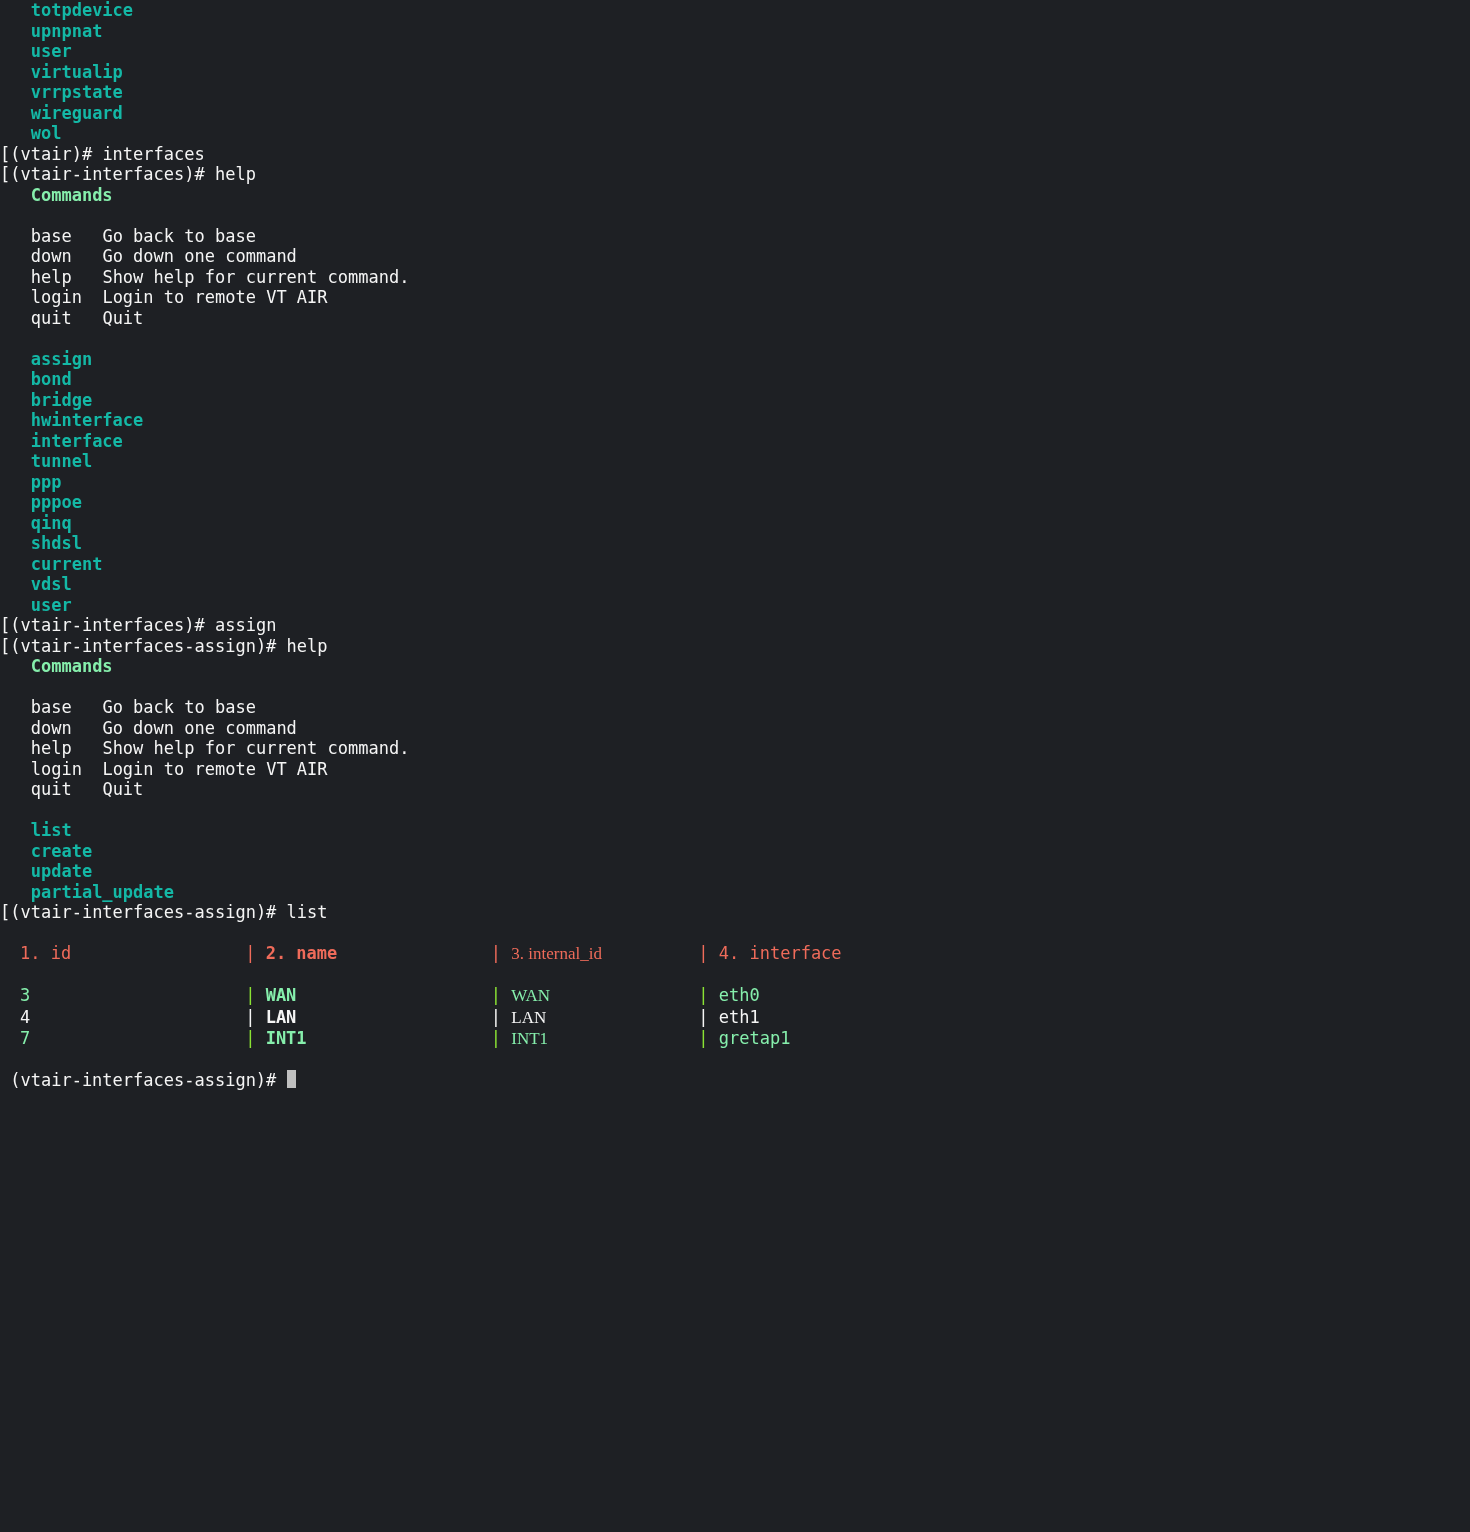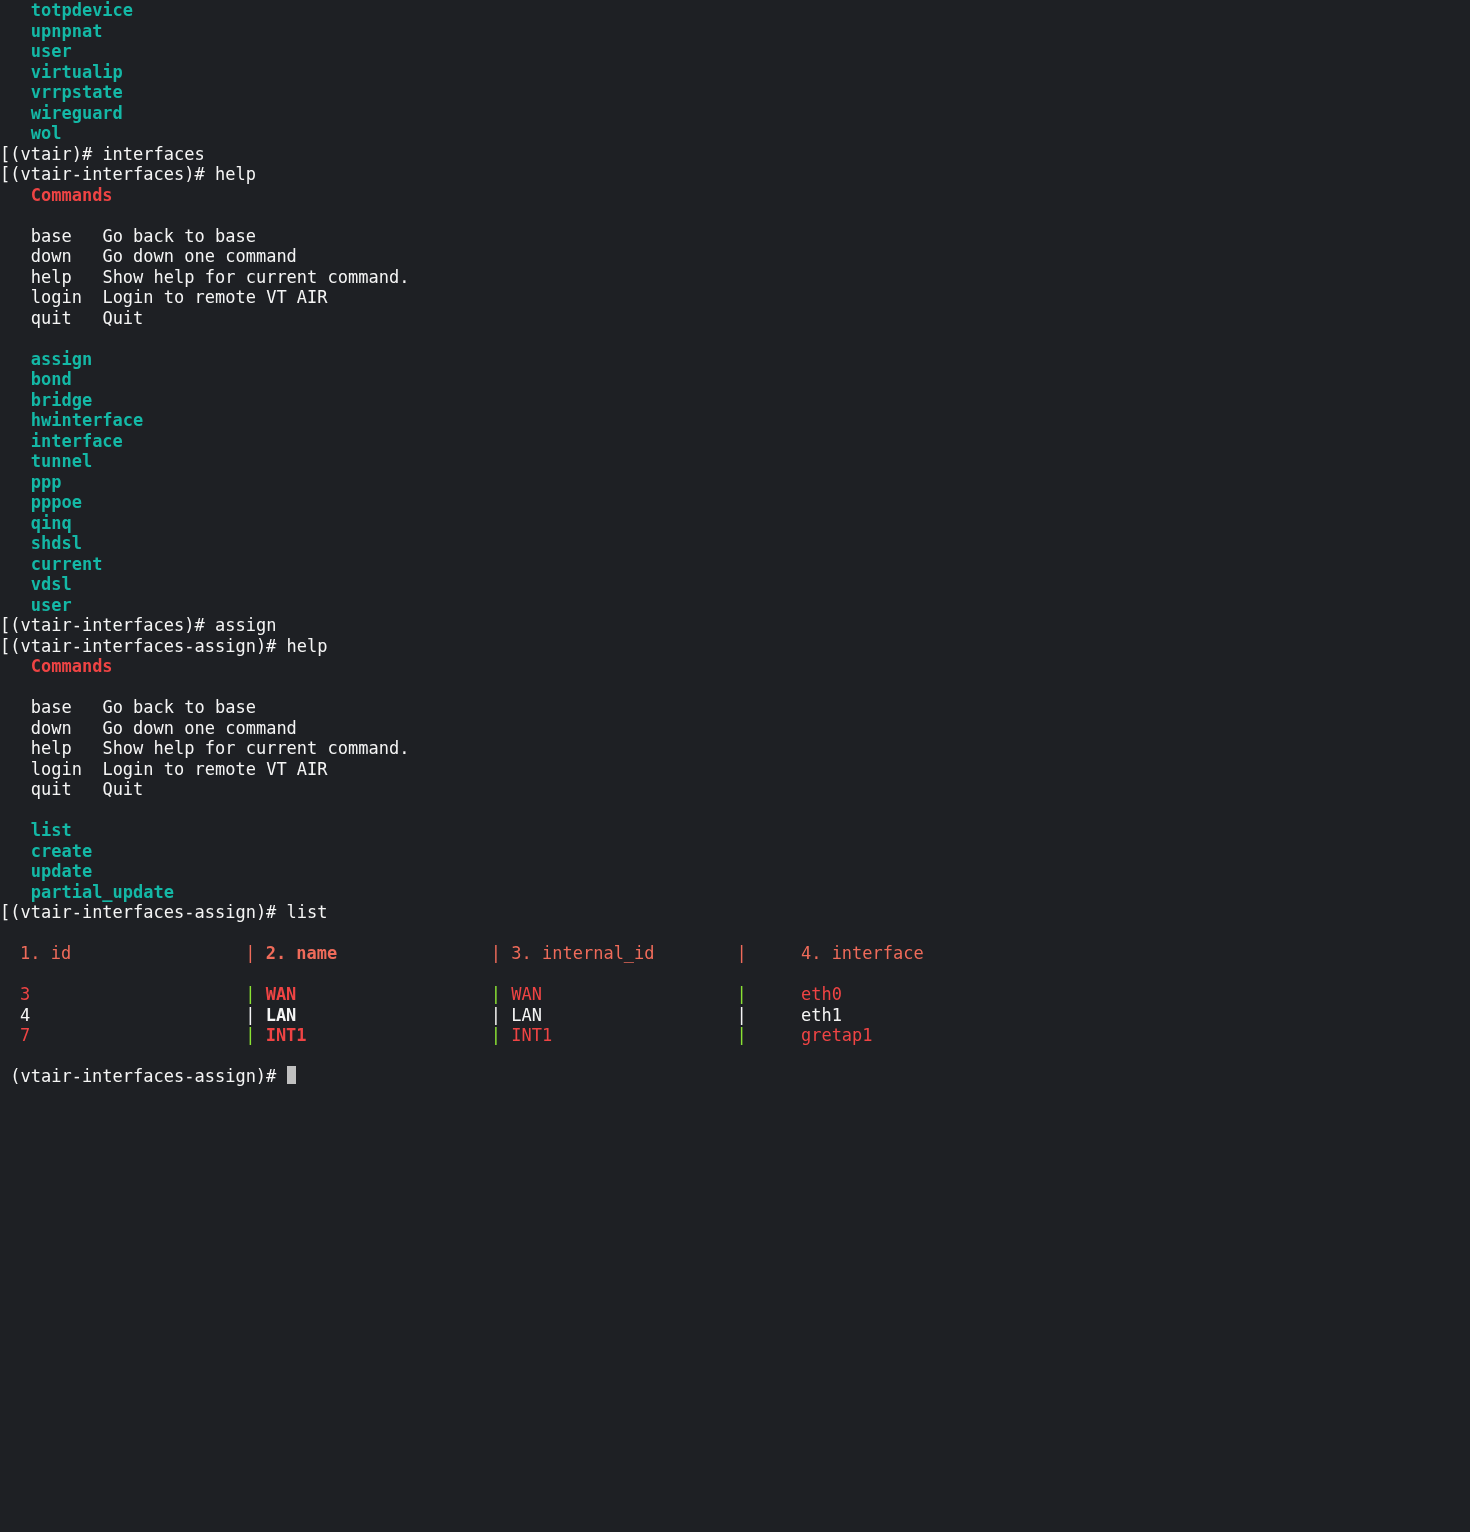--- a/index.html
+++ b/index.html
@@ -13,36 +13,36 @@
     width: 1470px;
     height: 1532px;
   }
   .terminal {
     white-space: pre;
     padding: 0;
   }
   .bold   { font-weight: bold; color: #14b8a6; }
   .normal { color: #f5f5f5; }
   .dim    { color: #f5f5f5; } 
-  .green  { color: #ef4444; }      
+  .green  { color: #86efac; }      
   .header { color: #ef6b5a; }      
   .pipe   { color: #8ae234; }      
   .pipeH  { color: #ef6b5a; }      
   .cursor {
     display: inline-block;
     width: 9.6px;
     height: 18px;
     background: #c0c0c0;
     vertical-align: -2px;
   }
   
   .c1 { display:inline-block; width: 22ch; padding-left: 20px; }
   .c2 { display:inline-block; width: 22ch; font-weight: bold; }
-  .c3 { display:inline-block; width: 22ch; }
-  .c4 { display:inline-block;margin-left:44px; }
+  .c3 { display:inline-block; width: 22ch; font-family: Liberation Serif, serif; }
+  .c4 { display:inline-block; }
 </style>
 </head>
 <body>
 
 <div class="terminal"><span><span class="normal">   </span><span class="bold">totpdevice</span></span>
 <span><span class="normal">   </span><span class="bold">upnpnat</span></span>
 <span><span class="normal">   </span><span class="bold">user</span></span>
 <span><span class="normal">   </span><span class="bold">virtualip</span></span>
 <span><span class="normal">   </span><span class="bold">vrrpstate</span></span>
 <span><span class="normal">   </span><span class="bold">wireguard</span></span>

